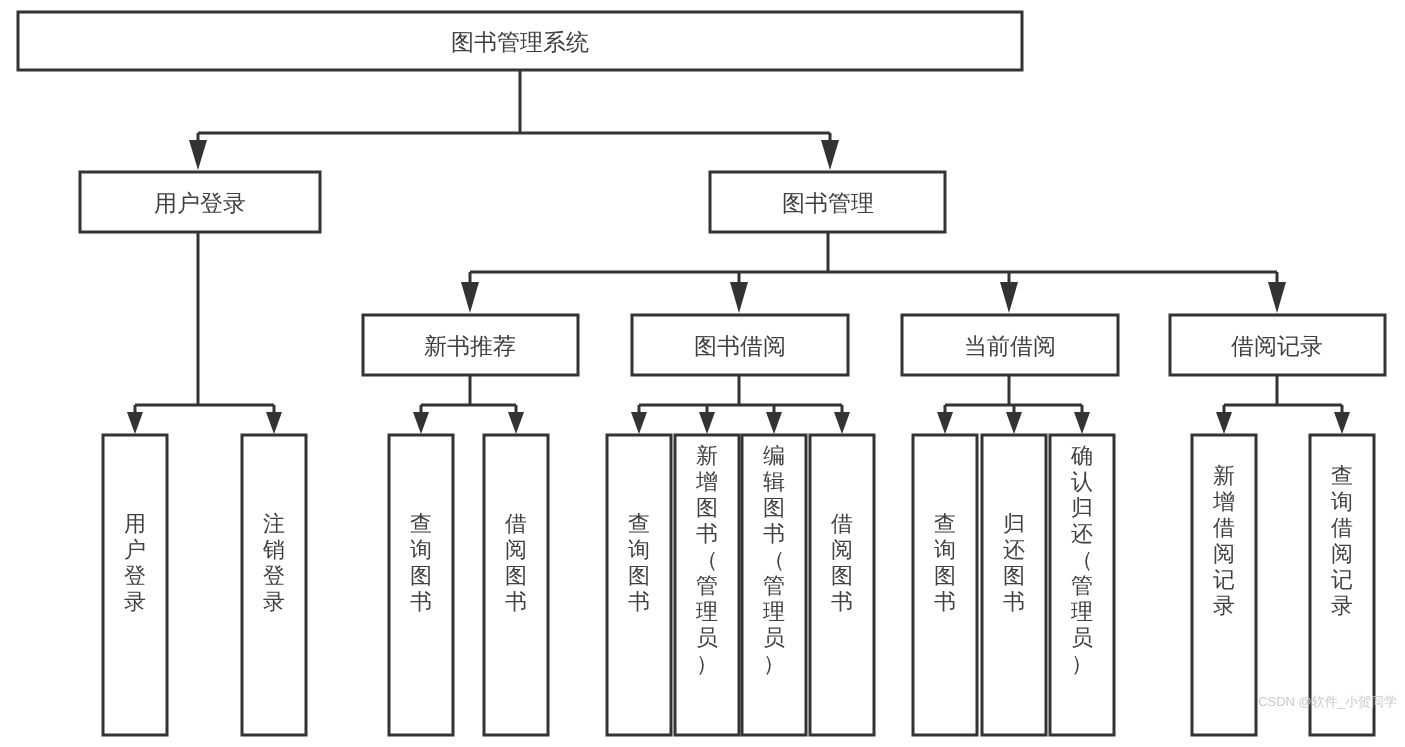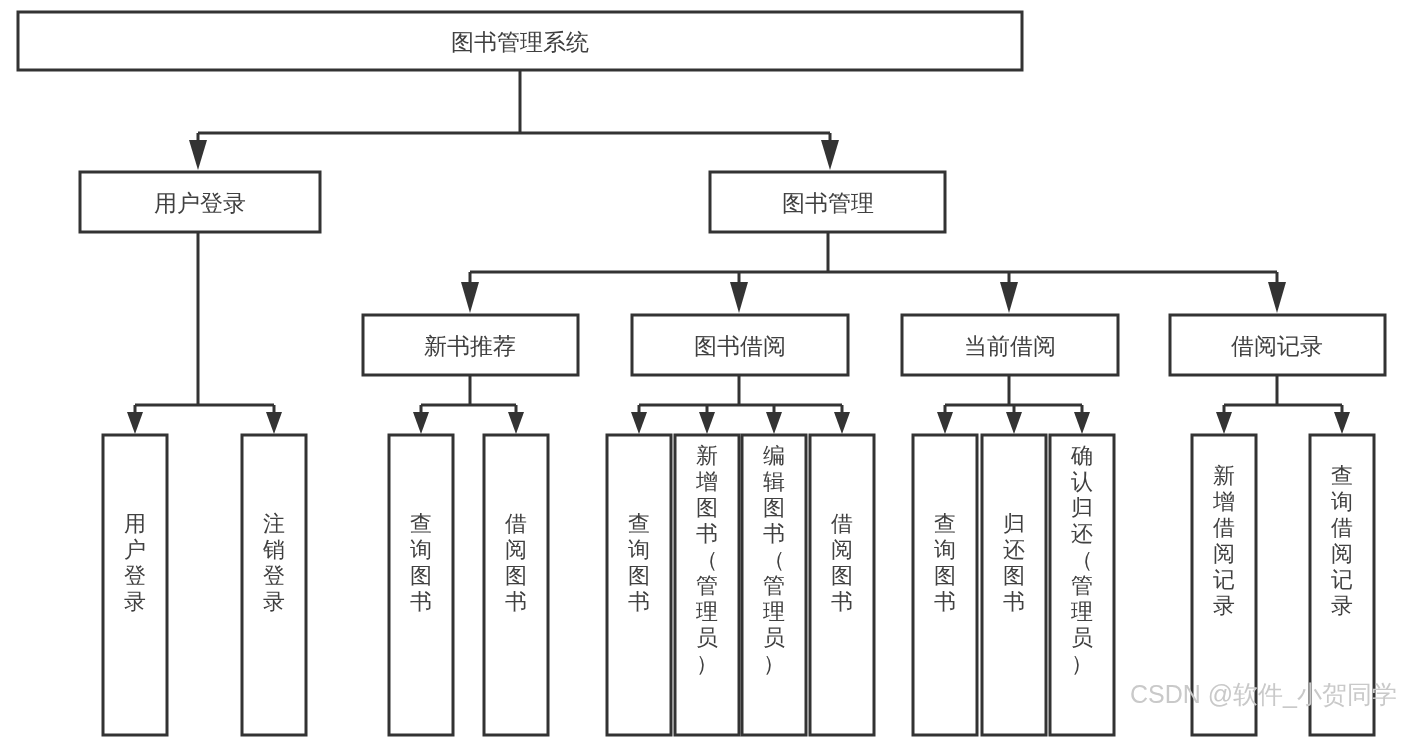--- a/index.html
+++ b/index.html
@@ -56,21 +56,21 @@
     color: #404040;
     text-align: center;
     pointer-events: none;
     letter-spacing: 0px;
   }
   .watermark {
     position: absolute;
     right: 8px;
     bottom: 6px;
     font-family: "Liberation Sans", "DejaVu Sans", sans-serif;
-    font-size: 25px;
+    font-size: 13px;
     color: #c9c9c9;
     white-space: nowrap;
     user-select: none;
   }
 </style>
 </head>
 <body>
 
 <div id="diagram-root">
 

